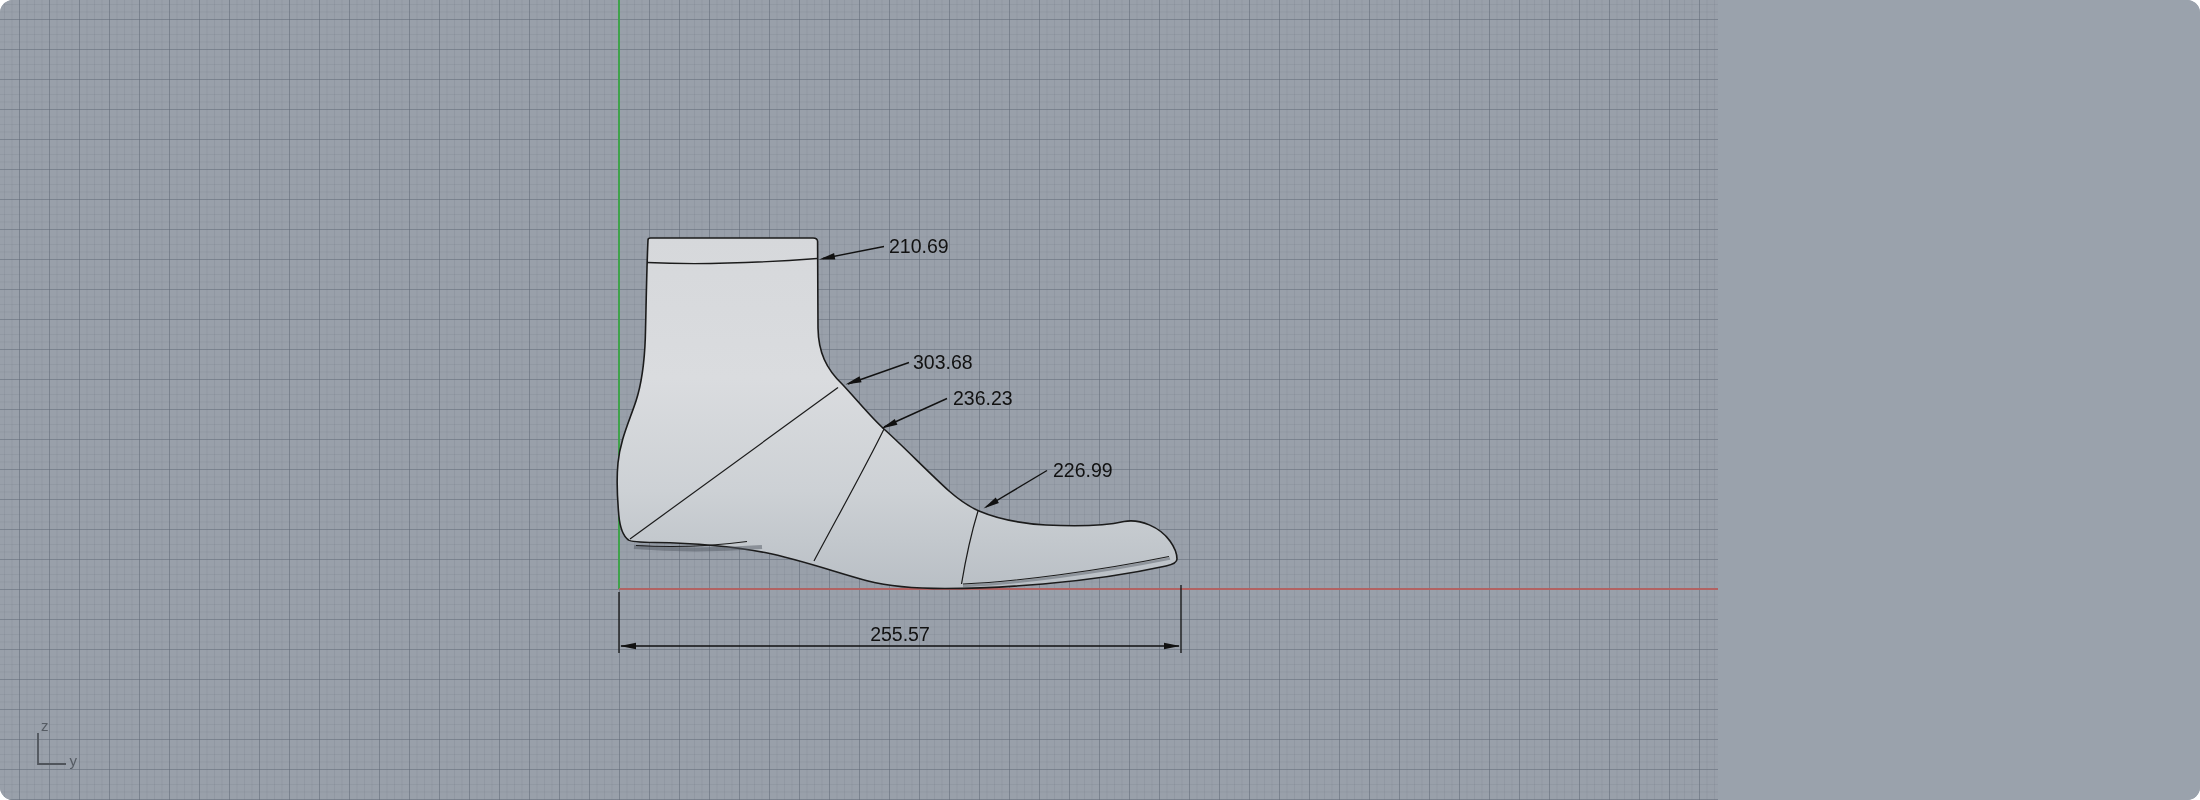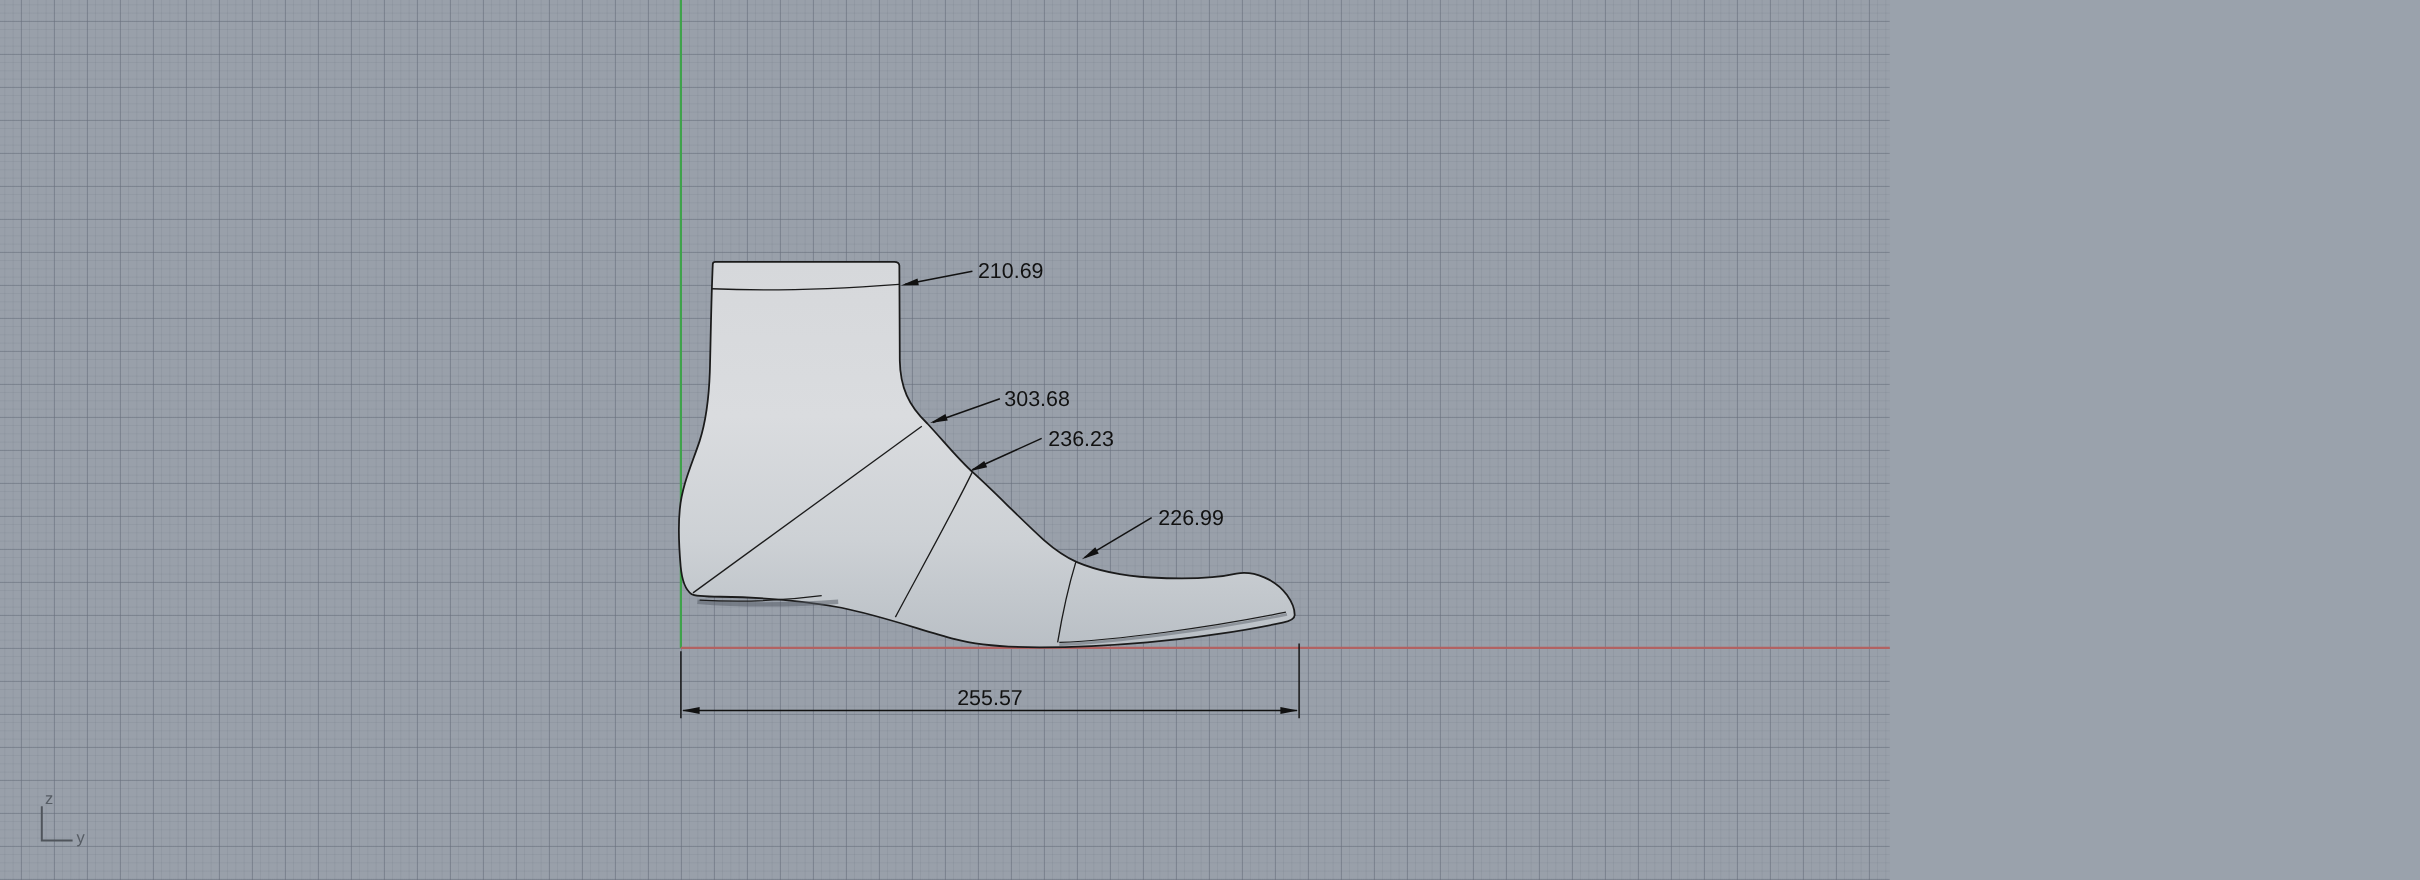--- a/index.html
+++ b/index.html
@@ -2,20 +2,21 @@
 <html><head>
 <meta charset="utf-8">
 <style>
   html,body{margin:0;padding:0;}
   #stage{
     position:relative;
     width:2200px;height:800px;
     overflow:hidden;
     background:#9aa1ab;
     font-family:"Liberation Sans", sans-serif;
+    border-radius:13px;
   }
   .grid-area{
     position:absolute;left:0;top:0;
     width:1718px;height:800px;
     background-color:#99a0aa;
     background-image:
       linear-gradient(to right, rgba(104,112,125,0.55) 1px, transparent 1px),
       linear-gradient(to bottom, rgba(104,112,125,0.55) 1px, transparent 1px),
       linear-gradient(to right, rgba(116,124,136,0.22) 1px, transparent 1px),
       linear-gradient(to bottom, rgba(116,124,136,0.22) 1px, transparent 1px);

